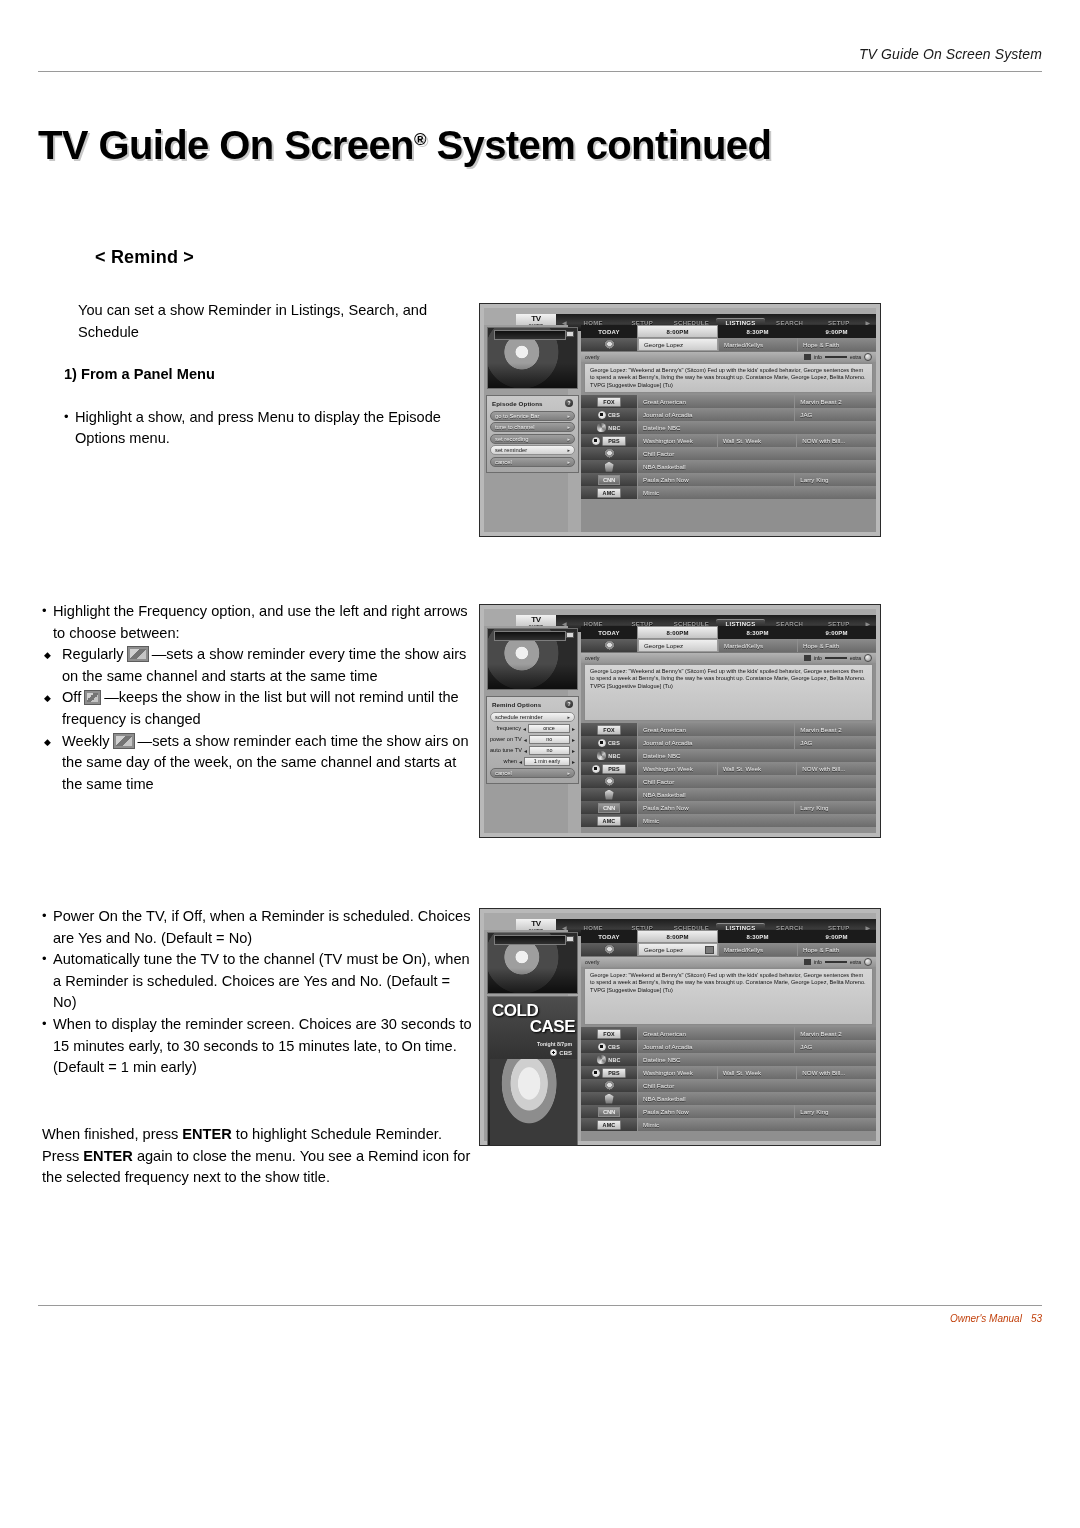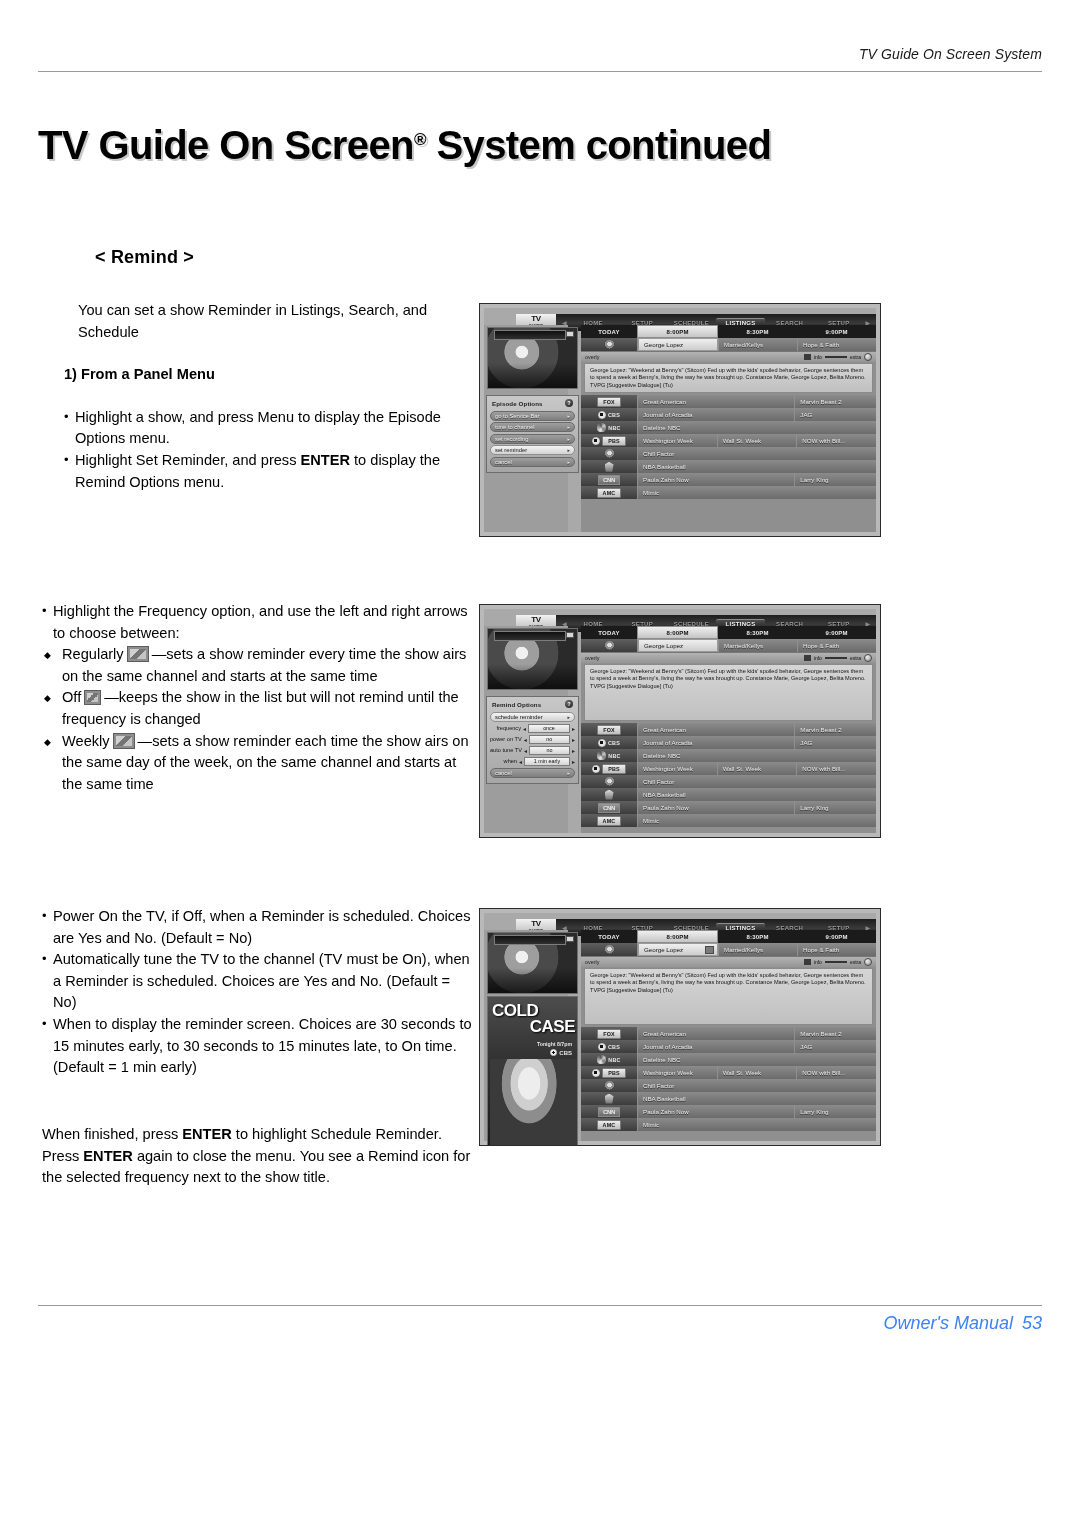--- a/index.html
+++ b/index.html
@@ -45,21 +45,21 @@
     letter-spacing:.2px;
     margin-left:27px;
   }
 
   .footer-rule {
     position:absolute; left:38px; right:38px; top:1305px;
     height:1px; background:#9a9a9a;
   }
   .footer {
     position:absolute; right:38px; top:1313px;
-    font-style:italic; font-size:18px; color:#3b82f6;
+    font-style:italic; font-size:10px; color:#c2410c;
   }
   .footer .pg { font-style:italic; font-weight:normal; padding-left:9px; }
 
   
   .copy { position:absolute; font-size:14.6px; line-height:21.6px; color:#000; }
   .copy p { margin:0; }
   .indent { padding-left:14px; }
   .bullet-sq { position:relative; padding-left:11px; }
   .bullet-sq::before {
     content:"\2022"; position:absolute; left:0; top:-1px; font-size:13px;
@@ -361,21 +361,20 @@
   <h1 class="page-title"><span>TV Guide On Screen</span><sup>®</sup><span> System continued</span></h1>
 
   <div class="section-head">&lt; Remind &gt;</div>
 
   <div class="copy t1">
     <p class="indent">You can set a show Reminder in Listings, Search, and Schedule</p>
     <div class="gap"></div>
     <p class="b">1) From a Panel Menu</p>
     <div class="gap"></div>
     <p class="bullet-sq">Highlight a show, and press Menu to display the Episode Options menu.</p>
-    <p class="bullet-sq"><span>Highlight Set Reminder, and press </span><span class="b">ENTER</span><span> to display the Remind Options menu.</span></p>
   </div>
 
   <div class="copy t2">
     <p class="bullet-sq"><span>Highlight the Frequency option, and use the left and right arrows to choose between:</span></p>
     <p class="bullet-d"><span>Regularly</span><span class="inl-ico big"></span><span>—sets a show reminder every time the show airs on the same channel and starts at the same time</span></p>
     <p class="bullet-d"><span>Off</span><span class="inl-ico"></span><span>—keeps the show in the list but will not remind until the frequency is changed</span></p>
     <p class="bullet-d"><span>Weekly</span><span class="inl-ico big"></span><span>—sets a show reminder each time the show airs on the same day of the week, on the same channel and starts at the same time</span></p>
   </div>
 
   <div class="copy t3">

